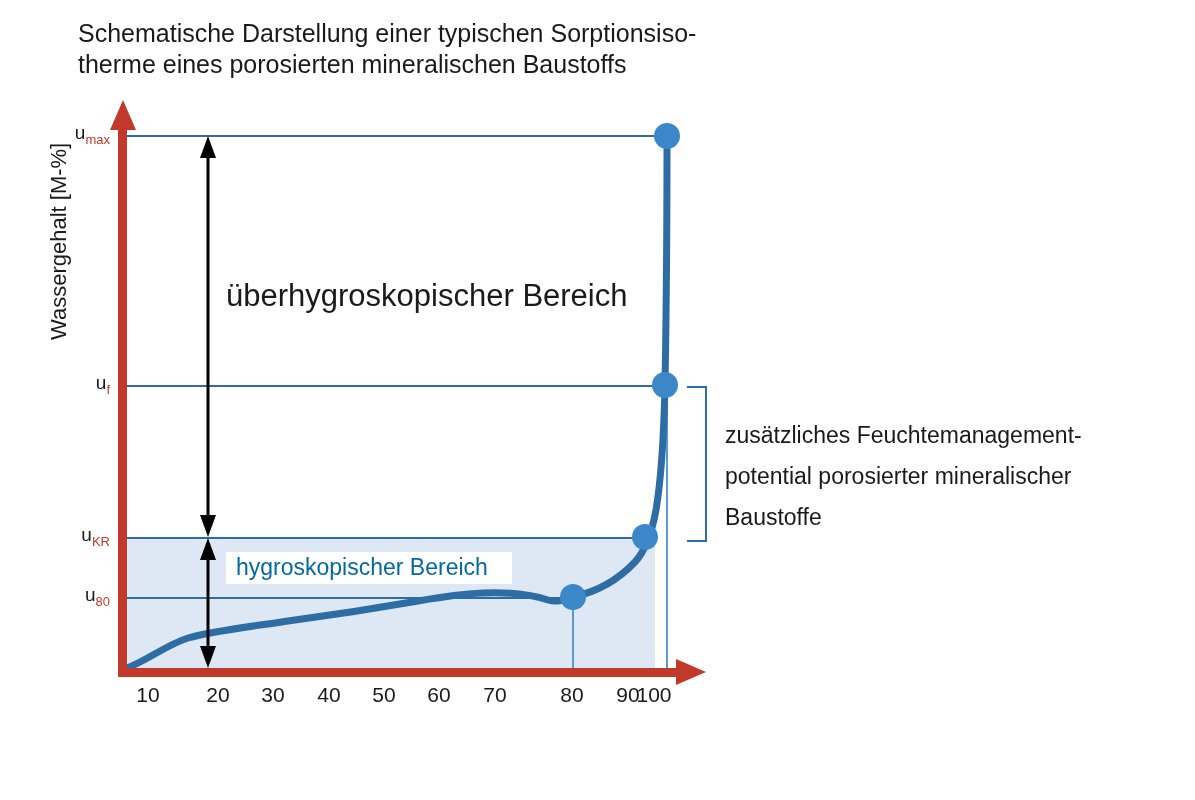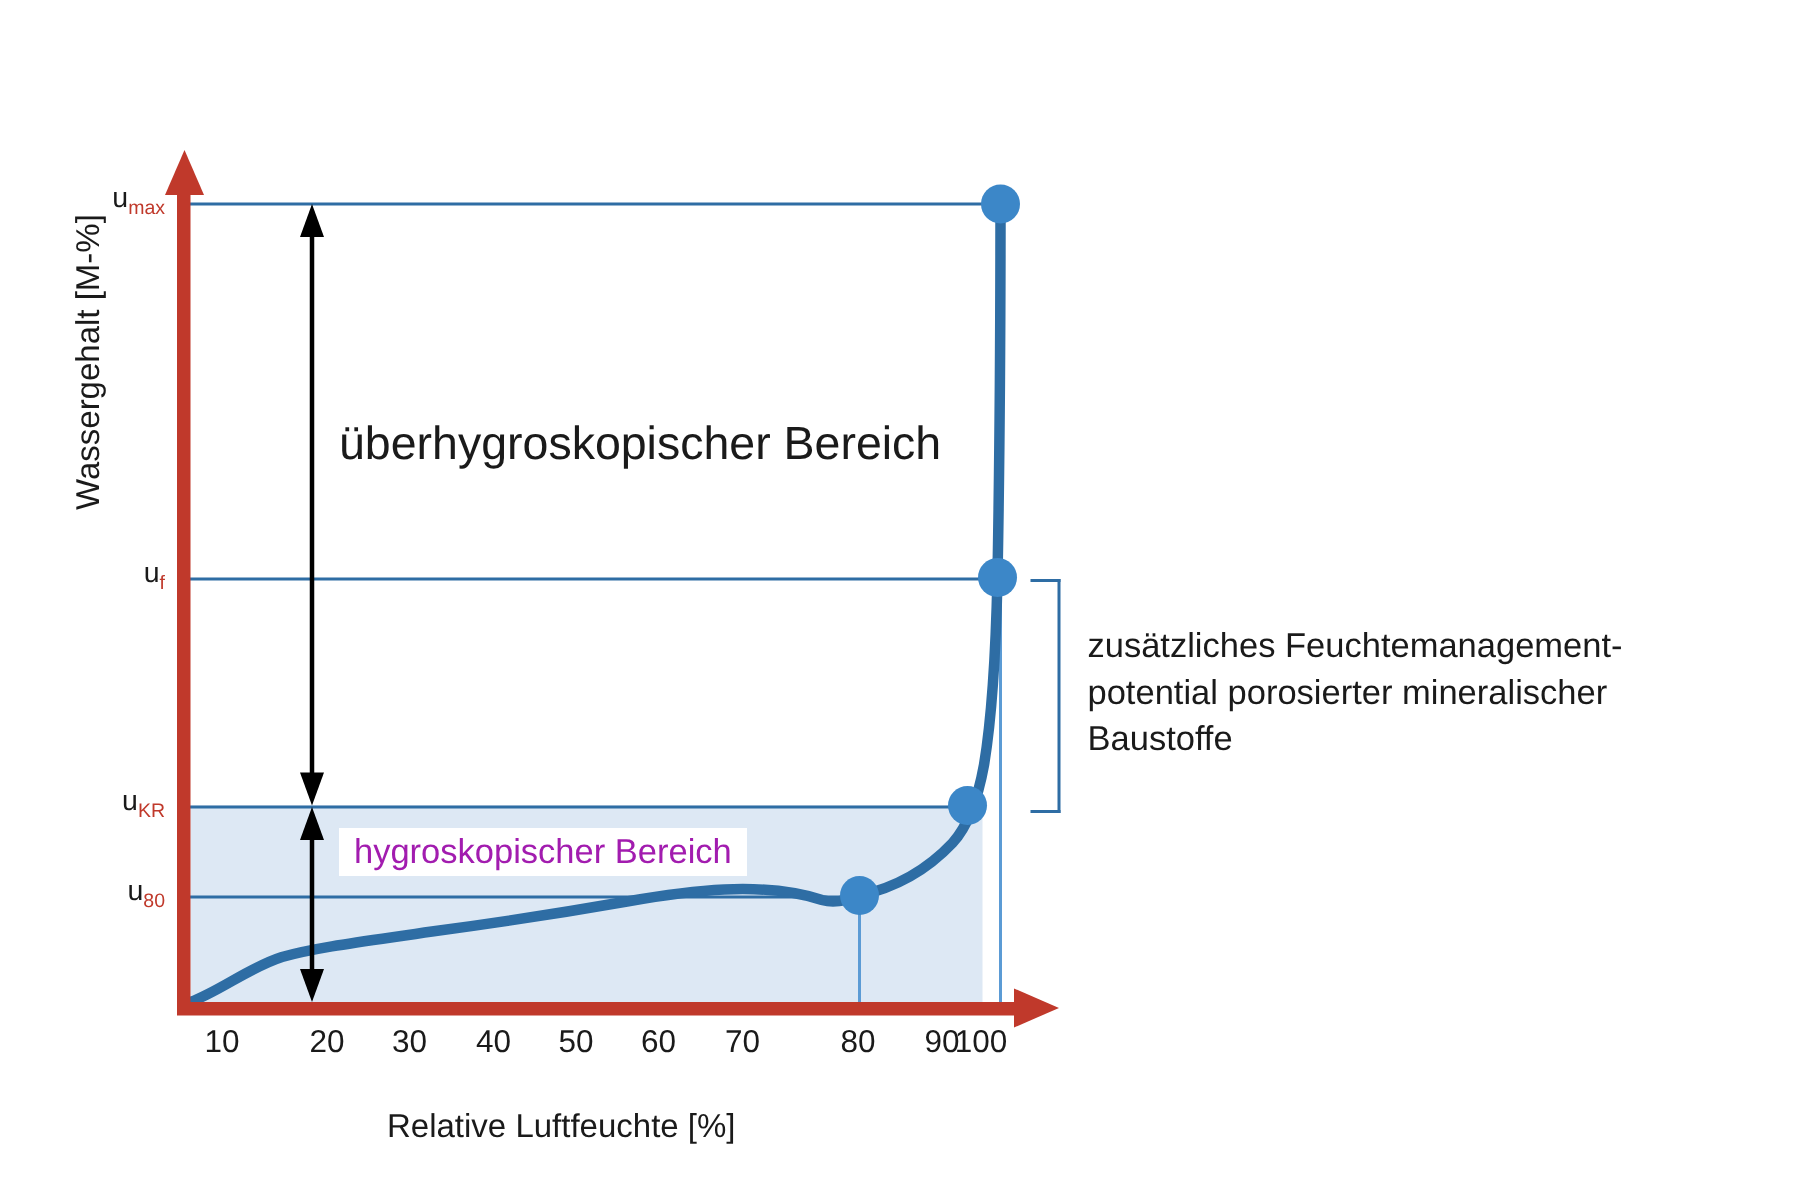--- a/index.html
+++ b/index.html
@@ -145,51 +145,53 @@
   
   .region-label {
     position: absolute;
     font-size: 31px;
     color: #1a1a1a;
     white-space: nowrap;
   }
   .hygro-label {
     position: absolute;
     font-size: 23px;
-    color: #a21caf;
+    color: #0369a1;
     background: #ffffff;
-    padding: 2px 10px 3px 10px;
+    padding: 2px 24px 3px 10px;
     white-space: nowrap;
   }
   
   .side-note {
     position: absolute;
     left: 725px;
     top: 415px;
     width: 450px;
     font-size: 23px;
-    line-height: 31px;
+    line-height: 41px;
     color: #1a1a1a;
     white-space: pre-line;
   }
   .bracket {
     position: absolute;
     left: 687px;
     top: 386px;
     width: 18px;
     height: 152px;
     border: 2px solid #2e6da4;
     border-left: none;
   }
 </style>
 </head>
 <body>
 
 <div id="root">
 
+  <div class="chart-title">Schematische Darstellung einer typischen Sorptionsiso-
+therme eines porosierten mineralischen Baustoffs</div>
 
   <div class="plot">
 
     <div class="hygro-area" style="left:9px; top:437px; width:528px; height:131px;"></div>
 
     <div class="hline" style="left:4px; top:35px; width:546px;"></div>
     <div class="hline" style="left:4px; top:285px; width:546px;"></div>
     <div class="hline" style="left:4px; top:437px; width:533px;"></div>
     <div class="hline" style="left:4px; top:497px; width:451px;"></div>
 
@@ -252,21 +254,20 @@
     <div class="xtick" style="left:321px;">60</div>
     <div class="xtick" style="left:377px;">70</div>
     <div class="xtick" style="left:454px;">80</div>
     <div class="xtick" style="left:510px;">90</div>
     <div class="xtick" style="left:536px;">100</div>
 
     <div class="region-label" style="left:108px; top:178px;">überhygroskopischer Bereich</div>
     <div class="hygro-label" style="left:108px; top:452px;">hygroskopischer Bereich</div>
 
     <div class="ylabel">Wassergehalt [M-%]</div>
-    <div class="xlabel">Relative Luftfeuchte [%]</div>
   </div>
 
   <div class="bracket"></div>
   <div class="side-note">zusätzliches Feuchtemanagement-
 potential porosierter mineralischer
 Baustoffe</div>
 
 </div>
 
 </body></html>

